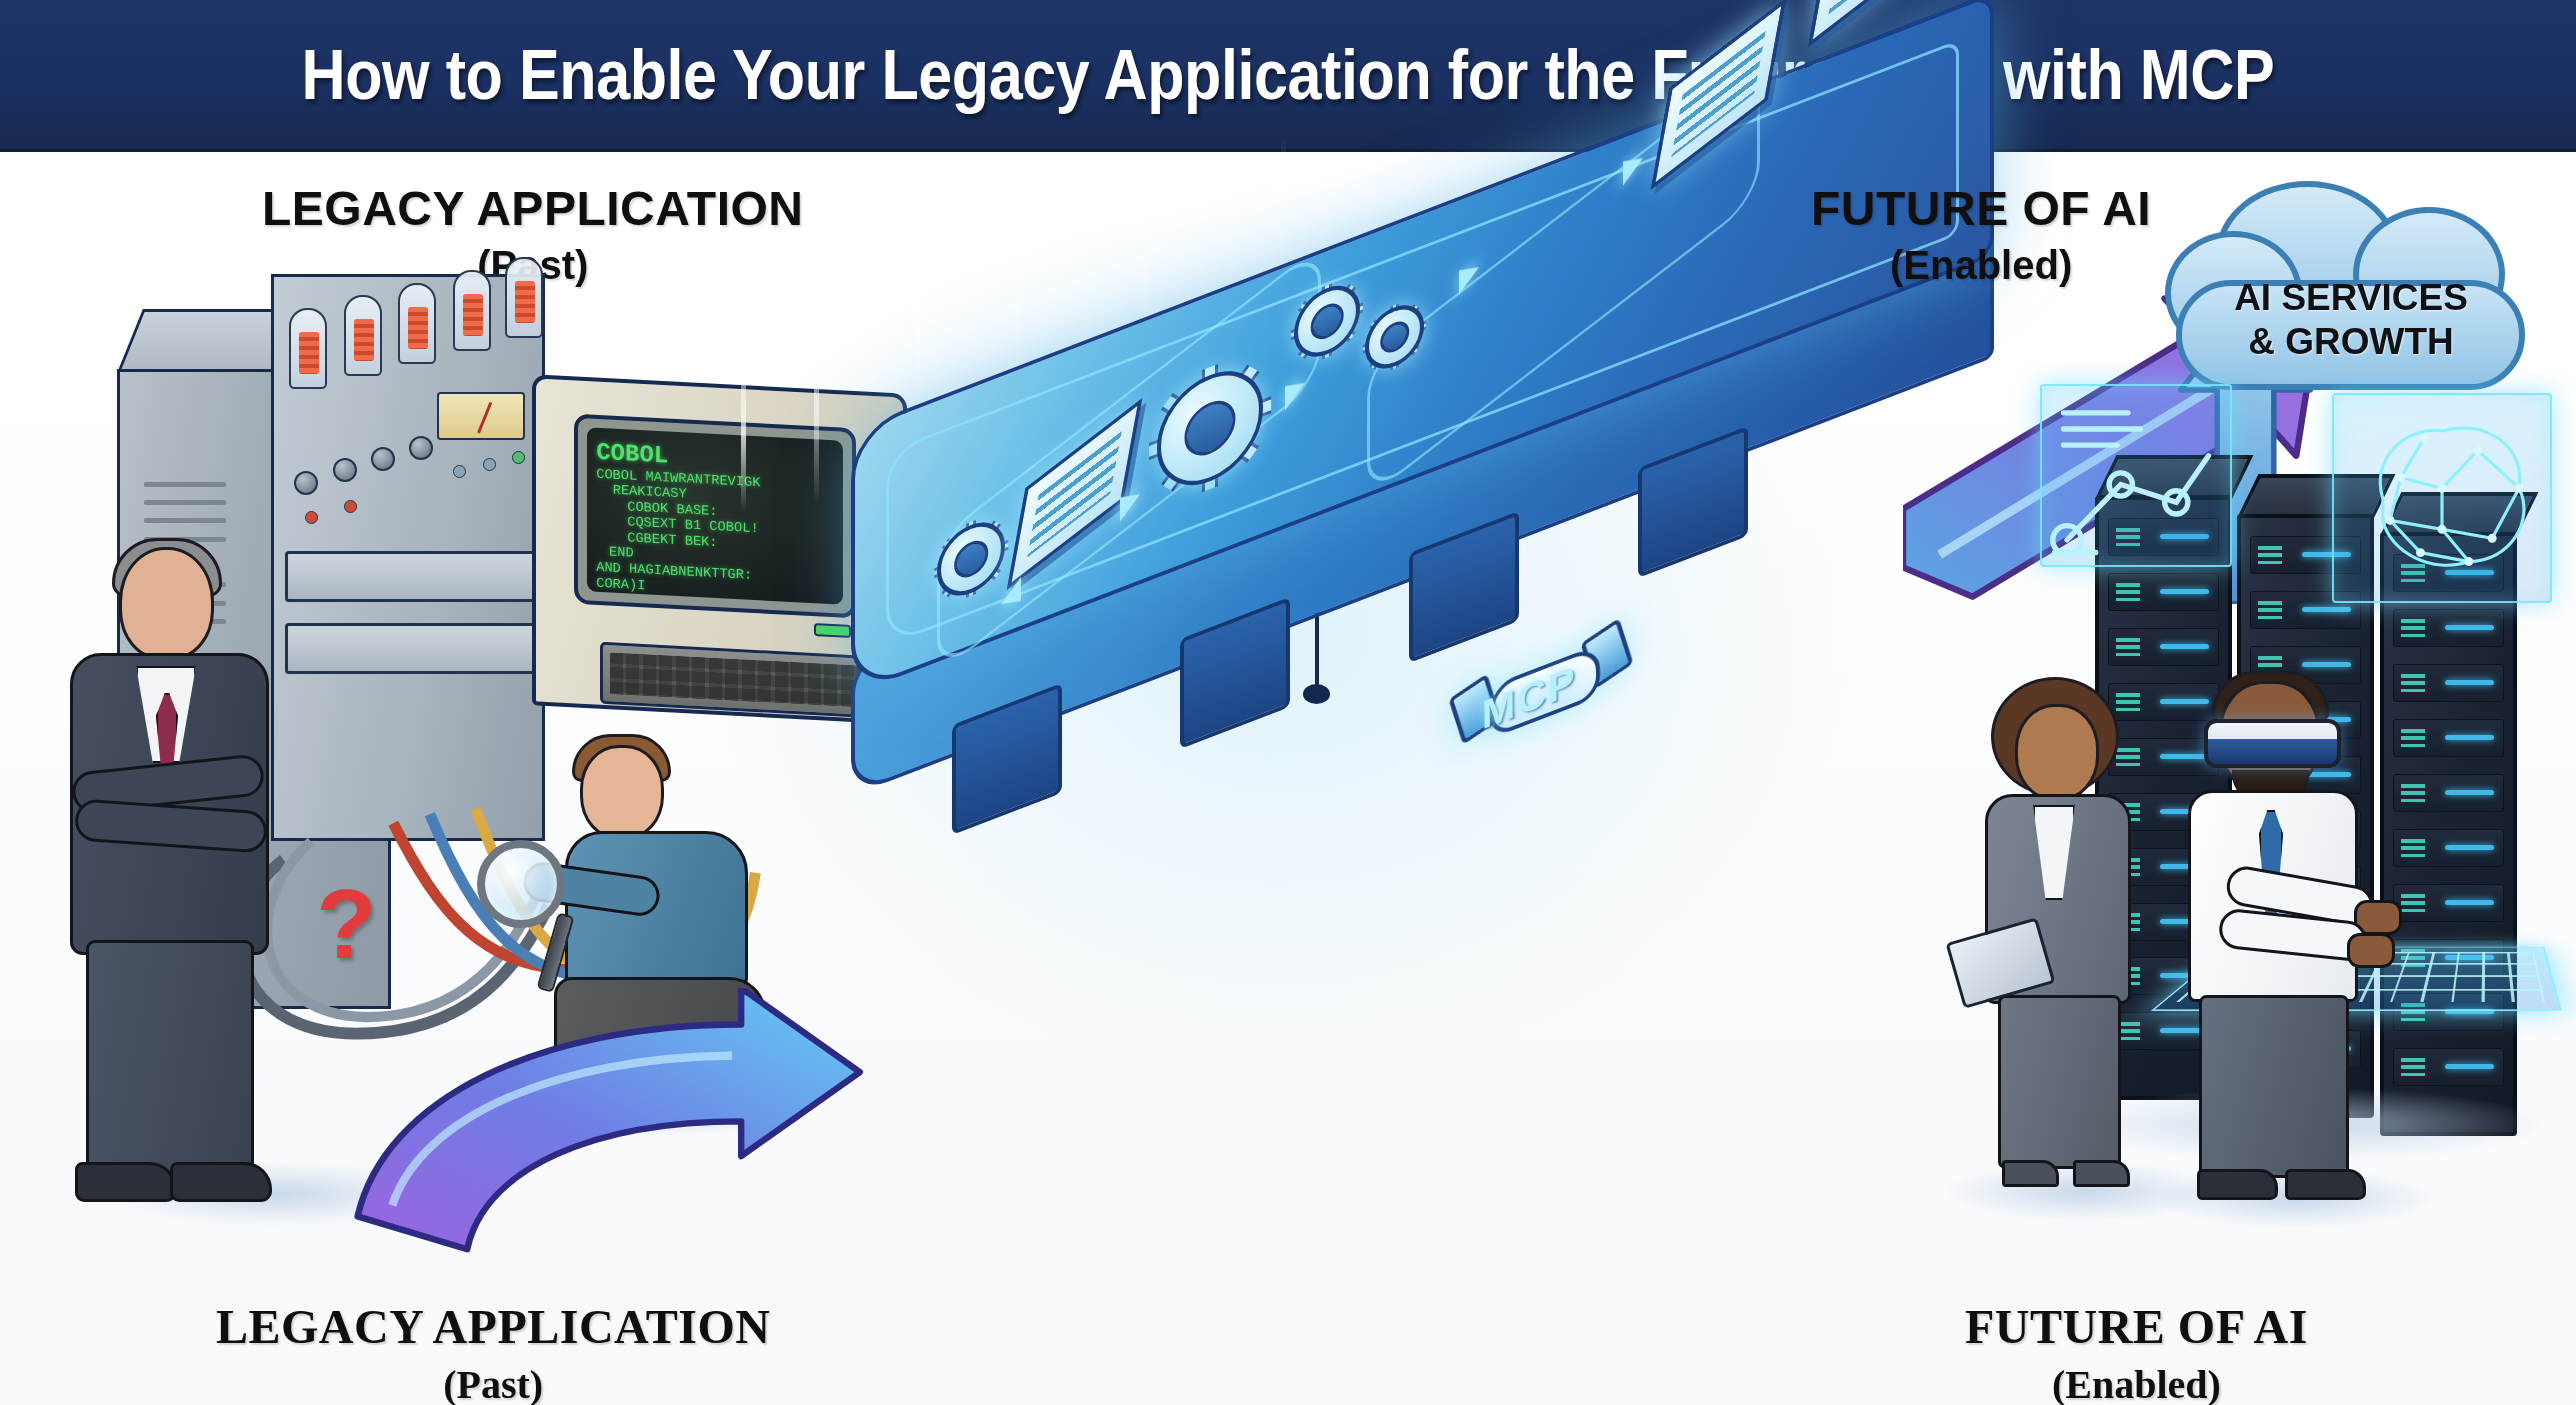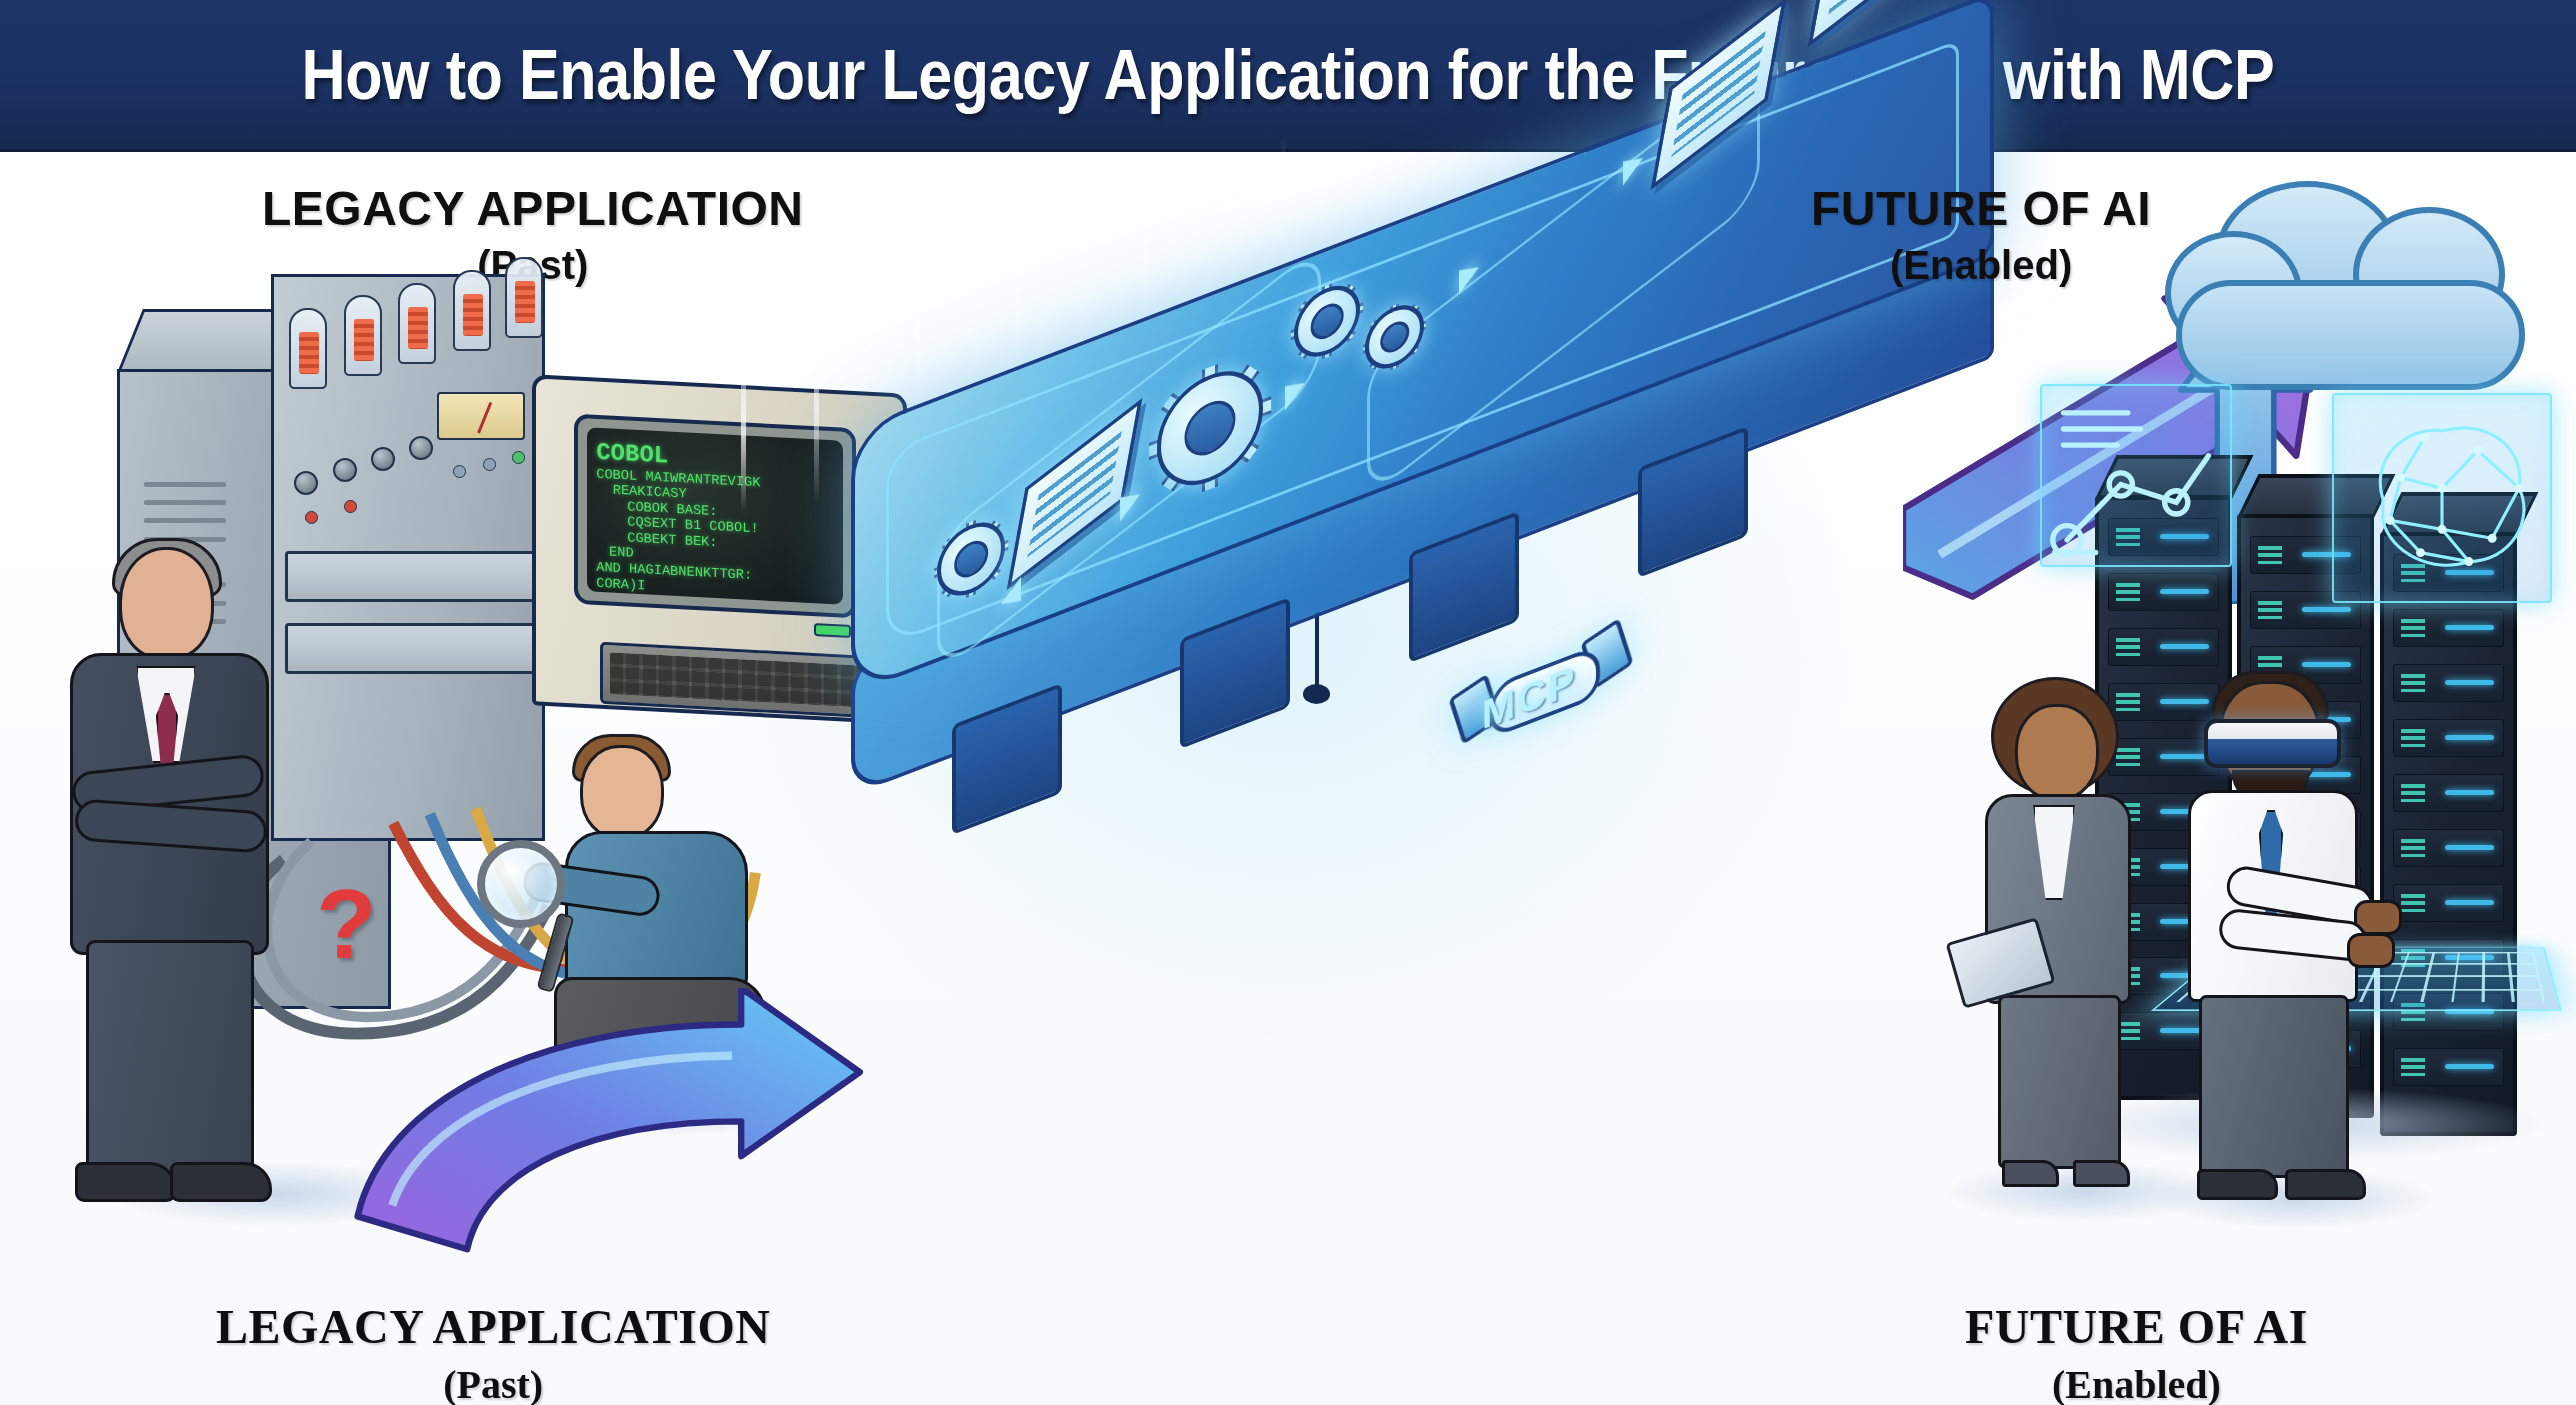--- a/index.html
+++ b/index.html
@@ -767,20 +767,22 @@
     </defs>
     <path d="M44,330 L44,96 L4,96 L75,8 L146,96 L106,96 L106,330 Z" fill="url(#gradCloud)" stroke="#2f66a8" stroke-width="6" stroke-linejoin="round"></path>
   </svg>
 
   <div id="cloud">
     <div class="cloud-lobe" style="left:57px; top:7.3px; width:183px; height:146px"></div>
     <div class="cloud-lobe" style="left:194px; top:33px; width:152px; height:135px"></div>
     <div class="cloud-lobe" style="left:5.5px; top:57px; width:137px; height:124px"></div>
     <div class="cloud-base"></div>
     <div class="cloud-text">
+      <div>AI SERVICES</div>
+      <div>&amp; GROWTH</div>
     </div>
   </div>
 
   <div class="label-block" id="lbl-future-top">
     <div class="label-main">FUTURE OF AI</div>
     <div class="label-sub">(Enabled)</div>
   </div>
 
   <div id="server-racks">
     <div class="rack-top" style="left:37px; top:7.3px"></div>

